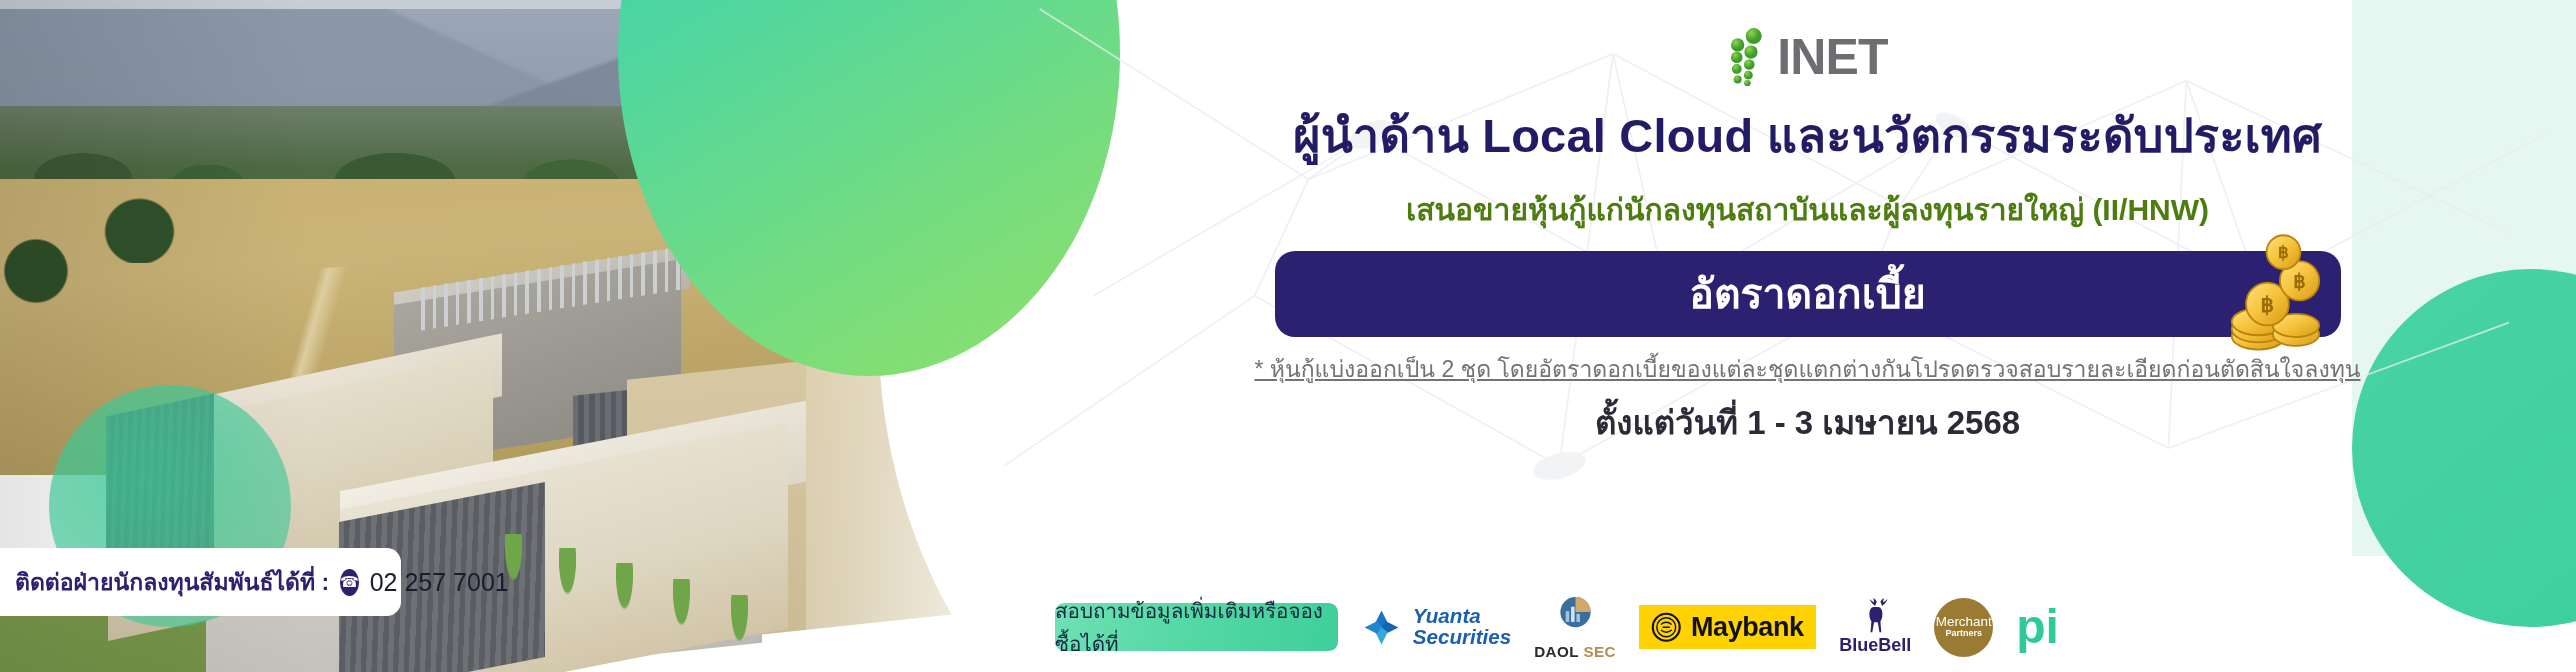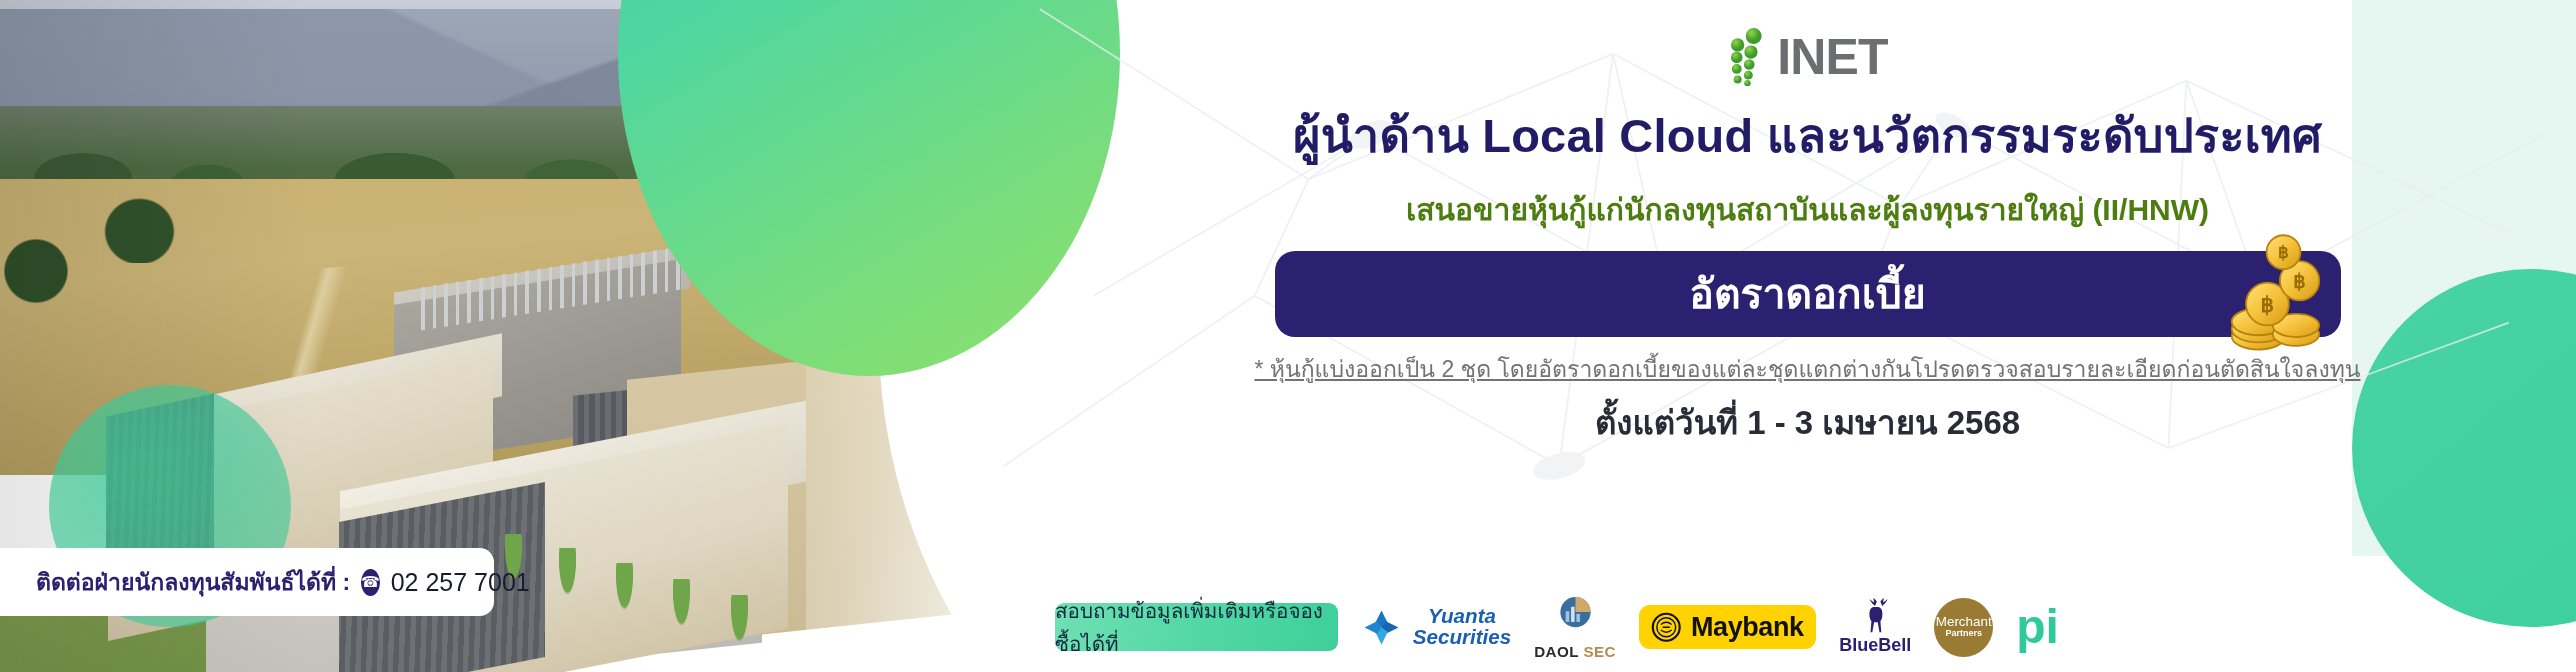--- a/index.html
+++ b/index.html
@@ -219,44 +219,44 @@
     width:283px; height:48px; border-radius:9px;
     background:linear-gradient(100deg,#6fe0b4 0%,#53d8a4 50%,#3ecf9a 100%);
     color:#122a3e; font-size:20.6px; display:flex; align-items:center; justify-content:center;
     cursor:pointer;
   }
 
   .plogo { display:flex; align-items:center; justify-content:center; }
 
   .yuanta { gap:10.8px; }
   .yuanta-text { color:#1a5fb4; font-style:italic; font-weight:bold; line-height:1.0;
-                 font-size:20.6px; text-align:center; }
+                 font-size:20.6px; text-align:left; }
   .daol { flex-direction:column; gap:12px; }
   .daol-text { font-size:15.2px; letter-spacing:0.4px; }
   .daol-text .d { color:#2b2b2b; font-weight:bold; }
   .daol-text .s { color:#b98a4b; font-weight:bold; }
   .maybank {
-    background:#ffd200; border-radius:11px; padding:6.3px 12.5px; gap:9px;
+    background:#ffd200; border-radius:0; padding:6.3px 12.5px; gap:9px;
   }
   .maybank-text { font-size:27px; font-weight:bold; color:#111; letter-spacing:-0.4px; }
   .bluebell { flex-direction:column; gap:0.9px; }
   .bluebell-text { font-size:18px; color:#2b2170; font-weight:bold; }
   .merchant {
     width:59px; height:59px; border-radius:50%; background:#9a7b33;
     flex-direction:column; color:#fff; line-height:1.05;
   }
   .merchant .m1 { font-size:13.4px; }
   .merchant .m2 { font-size:9px; font-weight:bold; }
   .pi-text { font-size:48px; font-weight:bold; color:#2fc99a; line-height:.8; }
 
   
   .contact-box {
-    position:absolute; left:0; top:548px; width:494px; height:68px;
+    position:absolute; left:0; top:548px; width:401px; height:68px;
     background:#ffffff; border-radius:0 14.3px 14.3px 0;
-    display:flex; align-items:center; gap:10.8px; padding-left:36px;
+    display:flex; align-items:center; gap:10.8px; padding-left:15px;
   }
   .contact-label { font-size:23px; font-weight:bold; color:#2b2170; white-space:nowrap; }
   .phone-ic { width:27px; height:27px; border-radius:50%; background:#2b2170;
               display:flex; align-items:center; justify-content:center; color:#fff; font-size:15.2px; }
   .contact-num { font-size:25px; color:#1b1b2f; white-space:nowrap; }
 </style>
 </head>
 <body>
 
 <div id="banner">

